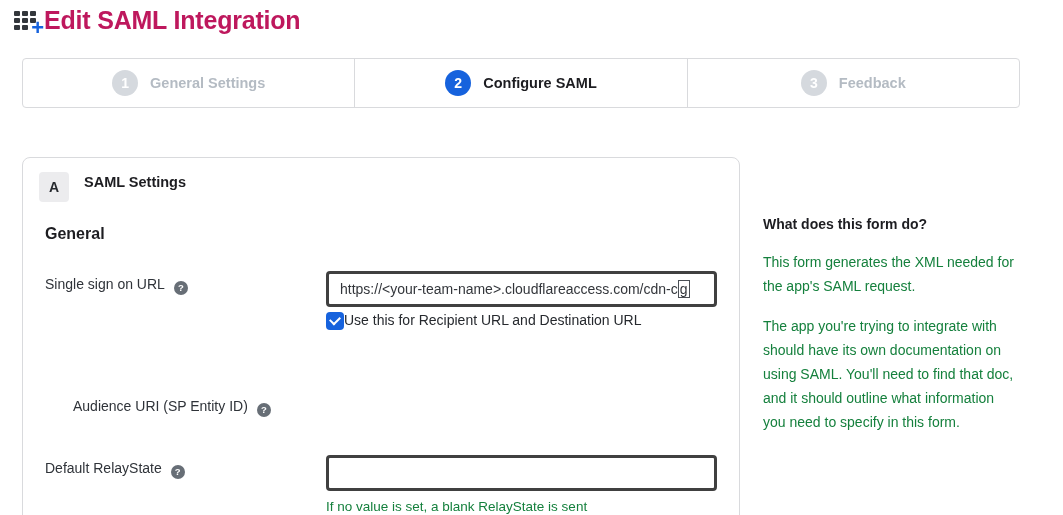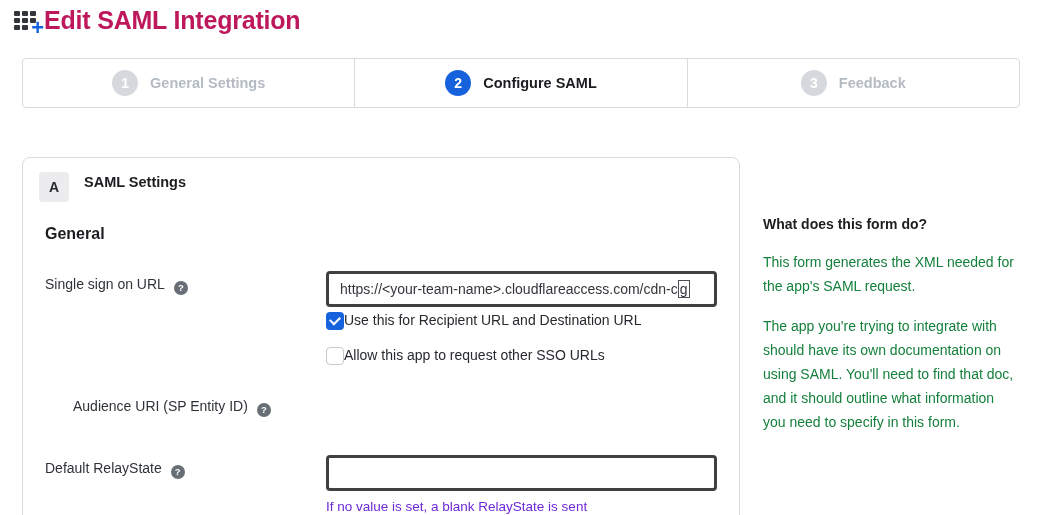--- a/index.html
+++ b/index.html
@@ -38,21 +38,21 @@
   .fake-input { display:flex; align-items:center; white-space:nowrap; overflow:hidden; cursor:text; }
   .cursor-char { border:1px solid #4a4e54; padding:0 1px; margin-left:0px; }
 
   .checkbox-row { position:absolute; left:303px; display:flex; align-items:flex-start; gap:0; }
   .checkbox { width:18px; height:18px; border-radius:4px; flex:none; position:relative; cursor:pointer; }
   .checkbox.checked { background:#1662dd; }
   .checkbox.checked::after { content:""; position:absolute; left:4px; top:4px; width:8px; height:5px; border-left:2px solid #fff; border-bottom:2px solid #fff; transform:rotate(-45deg); }
   .checkbox.unchecked { background:#fff; border:1.5px solid #c6cbd1; }
   .checkbox-label { font-size:14px; color:#26292e; }
 
-  .helper-text { position:absolute; left:303px; font-size:13.5px; color:#6d28d9; }
+  .helper-text { position:absolute; left:303px; font-size:13.5px; color:#15803d; }
 
   
   .sidebar { position:absolute; left:763px; top:196px; width:256px;margin-top:19px; }
   .sidebar h3 { font-size:14px; font-weight:bold; color:#1d1d21; line-height:19px; }
   .sidebar p { font-size:14px; color:#15803d; line-height:24px; margin-top:16px; }
   .sidebar .q2 { margin-top:27px; }
 </style>
 </head>
 <body>
 
@@ -101,24 +101,20 @@
     </div>
     <div class="text-input fake-input" style="top:113px;">
       <span>https://&lt;your-team-name&gt;.cloudflareaccess.com/cdn-c</span>
         <span class="cursor-char">g</span>
     </div>
 
     <div class="checkbox-row" style="top:154px;">
       <span class="checkbox checked"></span>
       <span class="checkbox-label">Use this for Recipient URL and Destination URL</span>
     </div>
-    <div class="checkbox-row" style="top:189px;">
-      <span class="checkbox unchecked"></span>
-      <span class="checkbox-label">Allow this app to request other SSO URLs</span>
-    </div>
 
     <div class="field-label" style="left:22px; top:240px;margin-left:28px;">
       <span>Audience URI (SP Entity ID)</span><span class="help-icon">?</span>
     </div>
 
     <div class="field-label" style="left:22px; top:302px;">
       <span>Default RelayState</span><span class="help-icon">?</span>
     </div>
     <input class="text-input" style="top: 297px;" type="text" value="">
     <div class="helper-text" style="top:341px;">If no value is set, a blank RelayState is sent</div>

